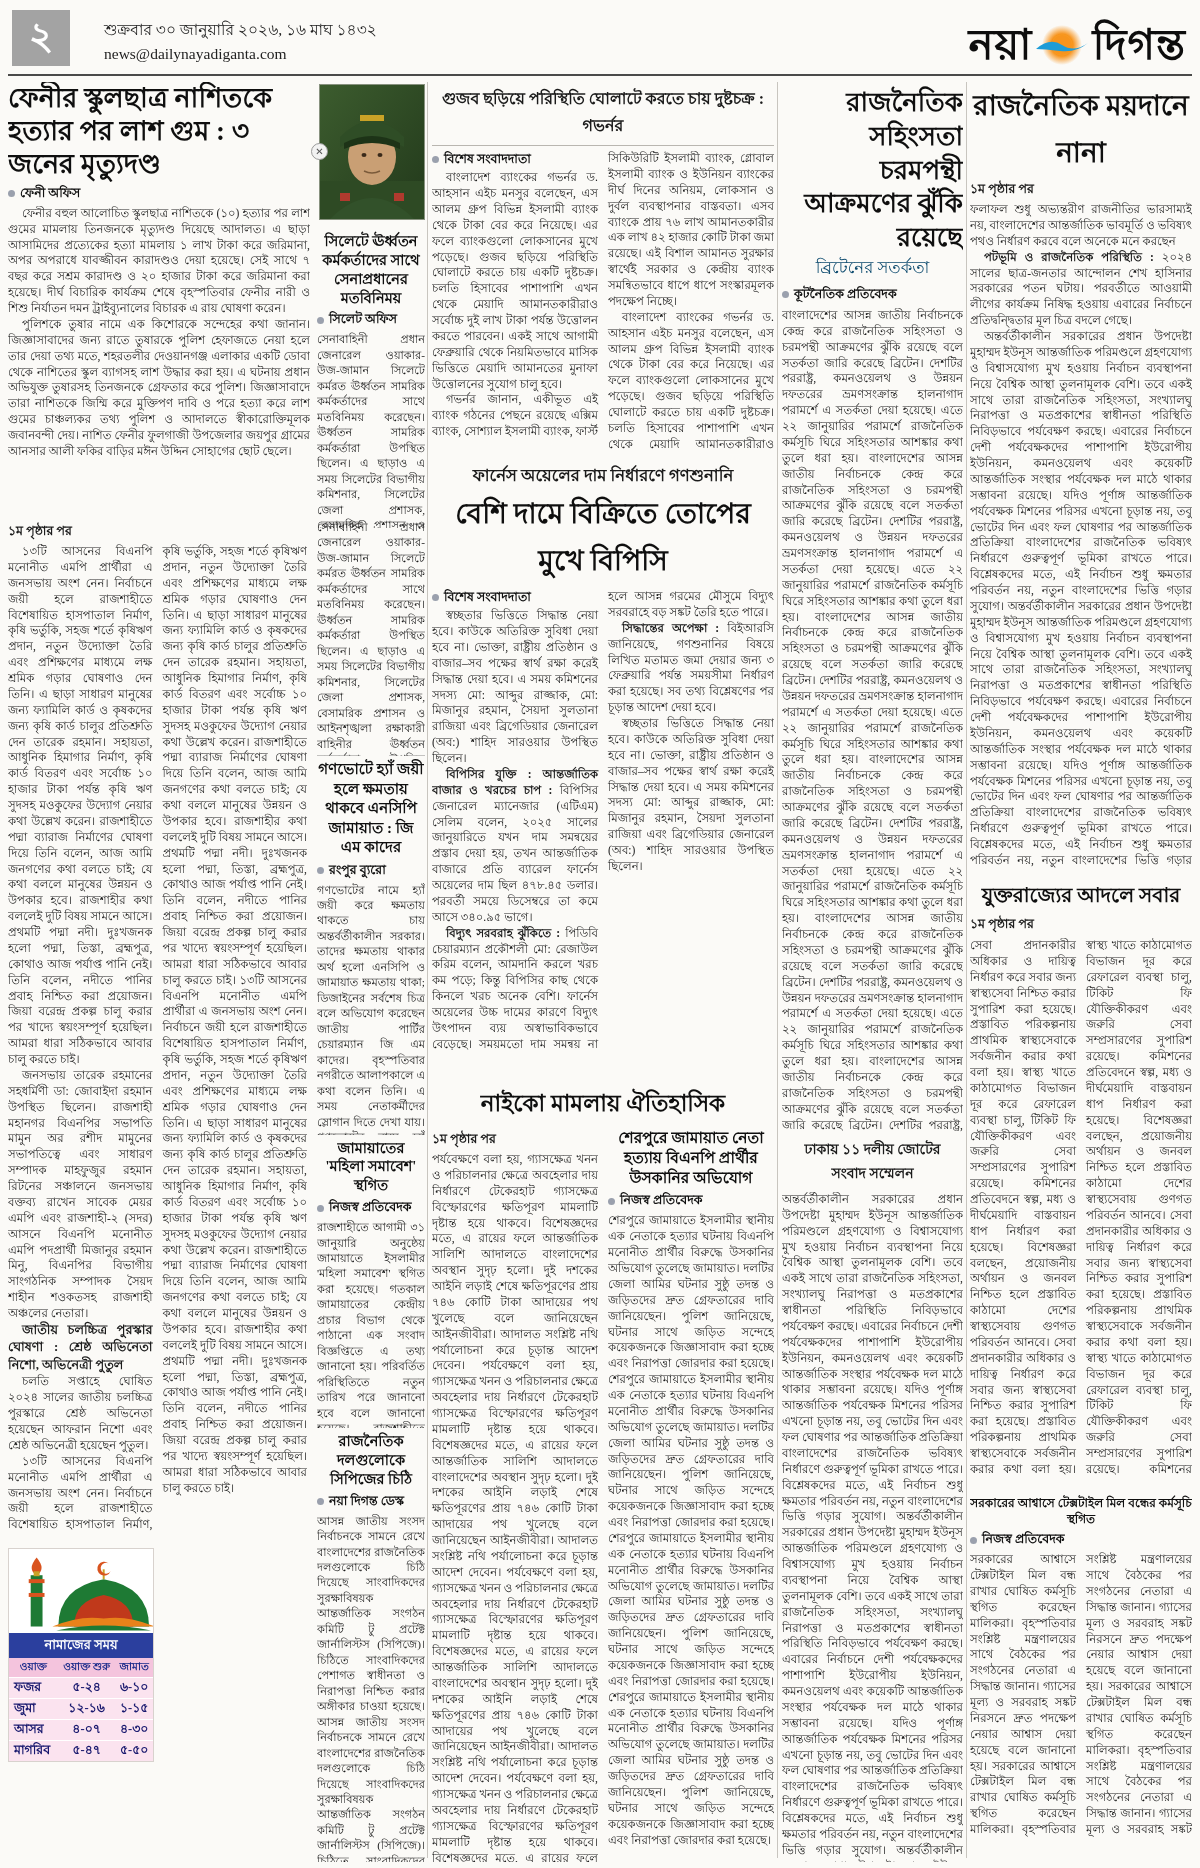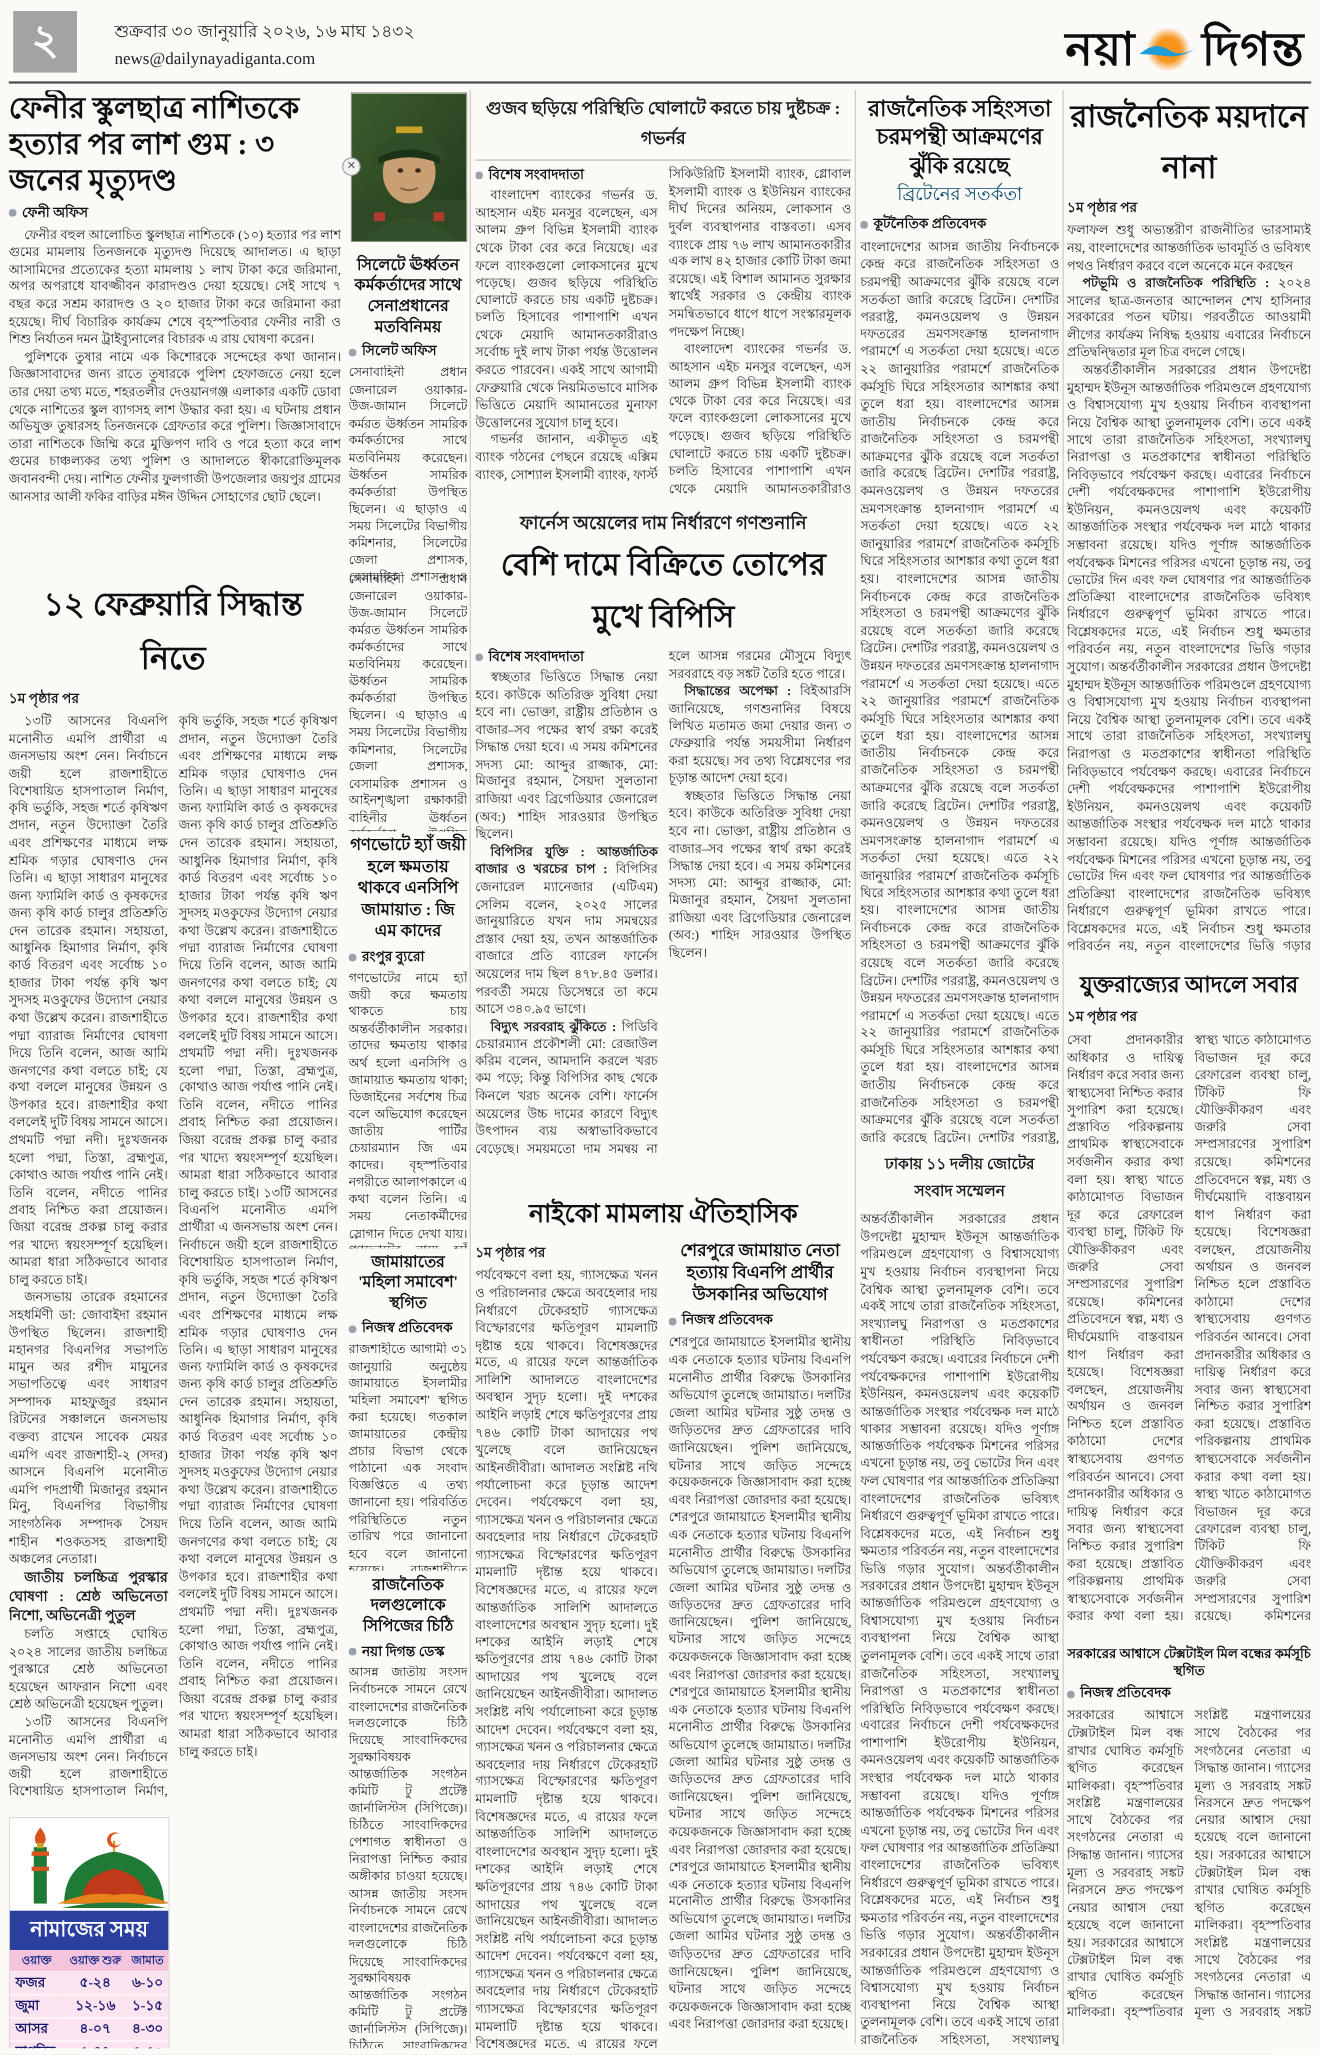--- a/index.html
+++ b/index.html
@@ -55,36 +55,36 @@
   
   .lowerL { display:flex; gap:10px; }
   .lcolA { width:299px; }
   .lcolB { width:108px; }
   .feb12-h { font-size:29px; text-align:center; margin:6px 0 2px; }
   .feb12-body { height:996px; margin-top:2px; }
   .film-h { font-weight:700; font-size:12.8px; }
   
   .prayer { width:146px; margin-top:8px; background:#fff; border:1px solid #d8d2ce; }
   .mosque { display:block; width:100%; height:84px; background:#fff; }
-  .p-title { background:#2b3f9e; color:#fff; text-align:center; font-size:19px; font-weight:700; padding:2px 0; }
+  .p-title { background:#2b3f9e; color:#fff; text-align:center; font-size:13px; font-weight:700; padding:2px 0; }
   .p-table { width:100%; border-collapse:collapse; background:#fbe3ef; }
   .p-table th { font-size:10.5px; color:#1b2b8a; background:#f4c4dd; padding:1px 2px; }
   .p-table td { font-size:12.5px; font-weight:700; color:#18186e; text-align:center; padding:0 2px; border-top:1px solid #fff; }
   .p-table td:first-child { text-align:left; padding-left:5px; }
   
   .hdB { font-size:26px; line-height:1.2; text-align:center; margin-top:2px; }
   .bodyB { height:304px; margin-top:4px; }
   .bpc-h { font-size:28px; text-align:center; }
   .bpc-body { height:488px; margin-top:3px; }
   .niko-h { font-size:23px; text-align:center; margin:8px 0 4px; }
   .crow { display:flex; gap:10px; }
   .crow .cc { width:166px; }
   .sherpur-h { font-size:15.5px; text-align:center; line-height:1.3; }
   
-  .hdC { font-size:20px; line-height:1.3; text-align:center; margin-top:4px; }
+  .hdC { font-size:26px; line-height:1.3; text-align:right; margin-top:4px; }
   .r1-body1 { height:824px; margin-top:3px; }
   .r1-ihead { font-size:14px; font-weight:700; text-align:center; margin:6px 4px; }
   .r1-body2 { height:770px; }
   .hdD { font-size:28px; text-align:center; margin-top:2px; }
   .r2-body { height:668px; margin-top:2px; }
   .uk-h { font-size:20px; text-align:center; margin:10px 0 2px; }
   .uk-body { height:548px; margin-top:3px; }
   .tx-h { font-size:12px; line-height:1.3; text-align:center; margin-top:10px; }
   .tx-body { height:286px; margin-top:2px; }
 </style>
@@ -168,21 +168,20 @@
         <div class="byline">
           <span class="dot"></span>
           <span class="who">সিলেট অফিস</span>
         </div>
         <div class="body-txt rc-body" style="height:196px">সেনাবাহিনী প্রধান জেনারেল ওয়াকার-উজ-জামান সিলেটে কর্মরত ঊর্ধ্বতন সামরিক কর্মকর্তাদের সাথে মতবিনিময় করেছেন। ঊর্ধ্বতন সামরিক কর্মকর্তারা উপস্থিত ছিলেন। এ ছাড়াও এ সময় সিলেটের বিভাগীয় কমিশনার, সিলেটের জেলা প্রশাসক, বেসামরিক প্রশাসন ও আইনশৃঙ্খলা রক্ষাকারী বাহিনীর ঊর্ধ্বতন কর্মকর্তারা উপস্থিত ছিলেন। সভায় আসন্ন জাতীয় সংসদ নির্বাচন শান্তিপূর্ণ, নিরাপেক্ষ ও সুষ্ঠুভাবে করার লক্ষ্যে আন্তঃপ্রাতিষ্ঠানিক নিরাপত্তা প্রস্তুতি ও সামগ্রিক ব্যবস্থাপনা নিয়ে আলোচনা করা হয়।</div>
       </div>
     </div>
 
     <div class="lowerL">
       <div class="lcolA">
-        <h2 class="feb12-h">১২ ফেব্রুয়ারি সিদ্ধান্ত নিতে</h2>
         <div class="cont">১ম পৃষ্ঠার পর</div>
         <div class="body-txt cols2 feb12-body">
           <p>১৩টি আসনের বিএনপি মনোনীত এমপি প্রার্থীরা এ জনসভায় অংশ নেন। নির্বাচনে জয়ী হলে রাজশাহীতে বিশেষায়িত হাসপাতাল নির্মাণ, কৃষি ভর্তুকি, সহজ শর্তে কৃষিঋণ প্রদান, নতুন উদ্যোক্তা তৈরি এবং প্রশিক্ষণের মাধ্যমে লক্ষ শ্রমিক গড়ার ঘোষণাও দেন তিনি। এ ছাড়া সাধারণ মানুষের জন্য ফ্যামিলি কার্ড ও কৃষকদের জন্য কৃষি কার্ড চালুর প্রতিশ্রুতি দেন তারেক রহমান। সহায়তা, আধুনিক হিমাগার নির্মাণ, কৃষি কার্ড বিতরণ এবং সর্বোচ্চ ১০ হাজার টাকা পর্যন্ত কৃষি ঋণ সুদসহ মওকুফের উদ্যোগ নেয়ার কথা উল্লেখ করেন। রাজশাহীতে পদ্মা ব্যারাজ নির্মাণের ঘোষণা দিয়ে তিনি বলেন, আজ আমি জনগণের কথা বলতে চাই; যে কথা বললে মানুষের উন্নয়ন ও উপকার হবে। রাজশাহীর কথা বললেই দুটি বিষয় সামনে আসে। প্রথমটি পদ্মা নদী। দুঃখজনক হলো পদ্মা, তিস্তা, ব্রহ্মপুত্র, কোথাও আজ পর্যাপ্ত পানি নেই। তিনি বলেন, নদীতে পানির প্রবাহ নিশ্চিত করা প্রয়োজন। জিয়া বরেন্দ্র প্রকল্প চালু করার পর খাদ্যে স্বয়ংসম্পূর্ণ হয়েছিল। আমরা ধারা সঠিকভাবে আবার চালু করতে চাই।</p>
           <p>জনসভায় তারেক রহমানের সহধর্মিণী ডা: জোবাইদা রহমান উপস্থিত ছিলেন। রাজশাহী মহানগর বিএনপির সভাপতি মামুন অর রশীদ মামুনের সভাপতিত্বে এবং সাধারণ সম্পাদক মাহফুজুর রহমান রিটনের সঞ্চালনে জনসভায় বক্তব্য রাখেন সাবেক মেয়র এমপি এবং রাজশাহী-২ (সদর) আসনে বিএনপি মনোনীত এমপি পদপ্রার্থী মিজানুর রহমান মিনু, বিএনপির বিভাগীয় সাংগঠনিক সম্পাদক সৈয়দ শাহীন শওকতসহ রাজশাহী অঞ্চলের নেতারা।</p>
           <p><span class="film-h">জাতীয় চলচ্চিত্র পুরস্কার ঘোষণা : শ্রেষ্ঠ অভিনেতা নিশো, অভিনেত্রী পুতুল</span></p>
           <p>চলতি সপ্তাহে ঘোষিত ২০২৪ সালের জাতীয় চলচ্চিত্র পুরস্কারে শ্রেষ্ঠ অভিনেতা হয়েছেন আফরান নিশো এবং শ্রেষ্ঠ অভিনেত্রী হয়েছেন পুতুল।</p>
           <p>১৩টি আসনের বিএনপি মনোনীত এমপি প্রার্থীরা এ জনসভায় অংশ নেন। নির্বাচনে জয়ী হলে রাজশাহীতে বিশেষায়িত হাসপাতাল নির্মাণ, কৃষি ভর্তুকি, সহজ শর্তে কৃষিঋণ প্রদান, নতুন উদ্যোক্তা তৈরি এবং প্রশিক্ষণের মাধ্যমে লক্ষ শ্রমিক গড়ার ঘোষণাও দেন তিনি। এ ছাড়া সাধারণ মানুষের জন্য ফ্যামিলি কার্ড ও কৃষকদের জন্য কৃষি কার্ড চালুর প্রতিশ্রুতি দেন তারেক রহমান। সহায়তা, আধুনিক হিমাগার নির্মাণ, কৃষি কার্ড বিতরণ এবং সর্বোচ্চ ১০ হাজার টাকা পর্যন্ত কৃষি ঋণ সুদসহ মওকুফের উদ্যোগ নেয়ার কথা উল্লেখ করেন। রাজশাহীতে পদ্মা ব্যারাজ নির্মাণের ঘোষণা দিয়ে তিনি বলেন, আজ আমি জনগণের কথা বলতে চাই; যে কথা বললে মানুষের উন্নয়ন ও উপকার হবে। রাজশাহীর কথা বললেই দুটি বিষয় সামনে আসে। প্রথমটি পদ্মা নদী। দুঃখজনক হলো পদ্মা, তিস্তা, ব্রহ্মপুত্র, কোথাও আজ পর্যাপ্ত পানি নেই। তিনি বলেন, নদীতে পানির প্রবাহ নিশ্চিত করা প্রয়োজন। জিয়া বরেন্দ্র প্রকল্প চালু করার পর খাদ্যে স্বয়ংসম্পূর্ণ হয়েছিল। আমরা ধারা সঠিকভাবে আবার চালু করতে চাই। ১৩টি আসনের বিএনপি মনোনীত এমপি প্রার্থীরা এ জনসভায় অংশ নেন। নির্বাচনে জয়ী হলে রাজশাহীতে বিশেষায়িত হাসপাতাল নির্মাণ, কৃষি ভর্তুকি, সহজ শর্তে কৃষিঋণ প্রদান, নতুন উদ্যোক্তা তৈরি এবং প্রশিক্ষণের মাধ্যমে লক্ষ শ্রমিক গড়ার ঘোষণাও দেন তিনি। এ ছাড়া সাধারণ মানুষের জন্য ফ্যামিলি কার্ড ও কৃষকদের জন্য কৃষি কার্ড চালুর প্রতিশ্রুতি দেন তারেক রহমান। সহায়তা, আধুনিক হিমাগার নির্মাণ, কৃষি কার্ড বিতরণ এবং সর্বোচ্চ ১০ হাজার টাকা পর্যন্ত কৃষি ঋণ সুদসহ মওকুফের উদ্যোগ নেয়ার কথা উল্লেখ করেন। রাজশাহীতে পদ্মা ব্যারাজ নির্মাণের ঘোষণা দিয়ে তিনি বলেন, আজ আমি জনগণের কথা বলতে চাই; যে কথা বললে মানুষের উন্নয়ন ও উপকার হবে। রাজশাহীর কথা বললেই দুটি বিষয় সামনে আসে। প্রথমটি পদ্মা নদী। দুঃখজনক হলো পদ্মা, তিস্তা, ব্রহ্মপুত্র, কোথাও আজ পর্যাপ্ত পানি নেই। তিনি বলেন, নদীতে পানির প্রবাহ নিশ্চিত করা প্রয়োজন। জিয়া বরেন্দ্র প্রকল্প চালু করার পর খাদ্যে স্বয়ংসম্পূর্ণ হয়েছিল। আমরা ধারা সঠিকভাবে আবার চালু করতে চাই।</p>
         </div>
 
         <div class="prayer">

